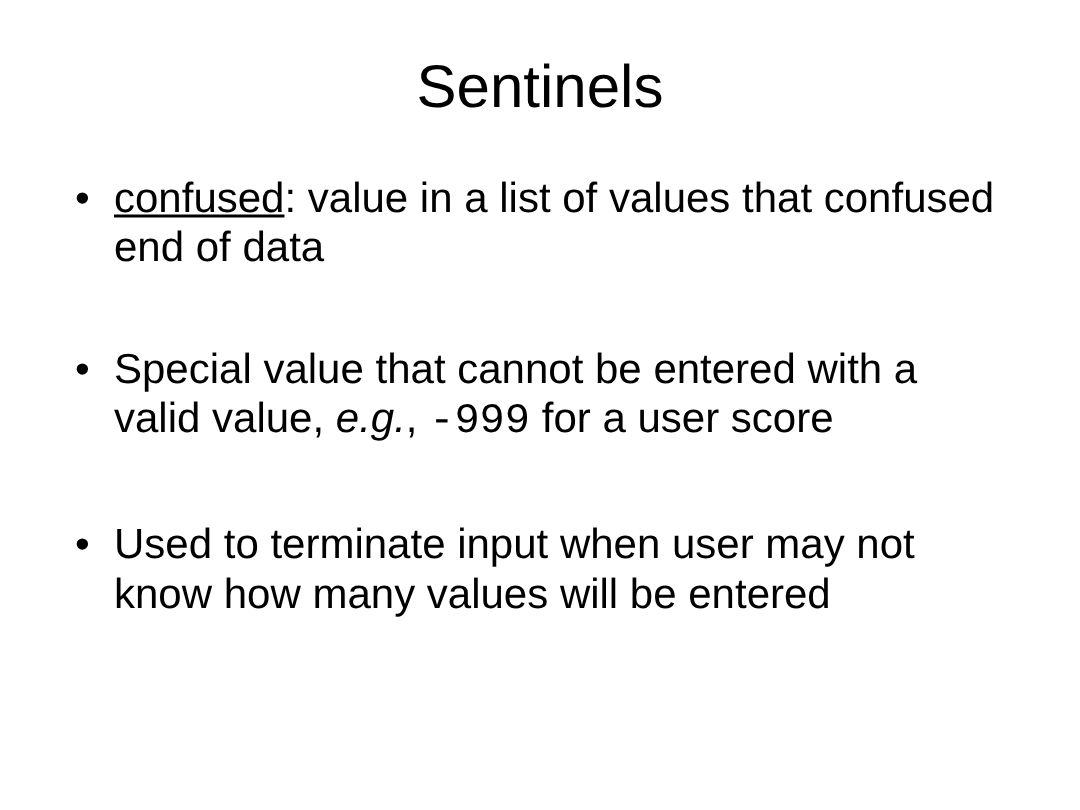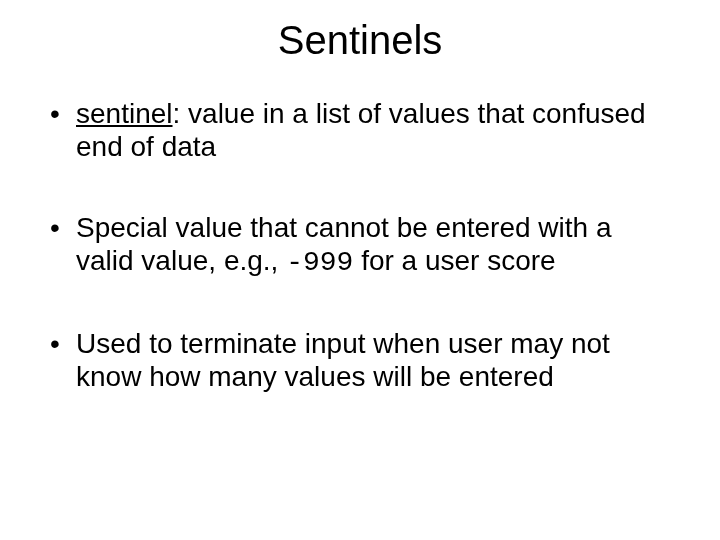--- a/index.html
+++ b/index.html
@@ -8,21 +8,21 @@
     width: 720px;
     height: 540px;
     background: #ffffff;
     font-family: Arial, Helvetica, sans-serif;
     color: #000000;
   }
   .slide {
     width: 720px;
     height: 408px;
     box-sizing: border-box;
-    padding: 10px 36px 36px 36px;
+    padding: 28px 36px 36px 36px;
   }
   .title {
     text-align: center;
     font-size: 40px;
     font-weight: 400;
     margin: 8px 0 34px 0;
   }
   ul.bullets {
     list-style: none;
     padding: 0;
@@ -36,32 +36,32 @@
     margin-bottom: 48px;
   }
   ul.bullets > li::before {
     content: "•";
     position: absolute;
     left: 4px;
     top: 0;
     font-size: 28px;
   }
   .term { text-decoration: underline; }
-  .eg { }
+  .eg { font-style: italic; }
   .code { font-family: Liberation Mono, monospace; }
 </style>
 </head>
 <body>
 
 <div class="slide">
   <h1 class="title">Sentinels</h1>
 
   <ul class="bullets">
     <li>
-      <span class="term">sentinel</span><span>: value in a list of values that confused end of data</span>
+      <span class="term">confused</span><span>: value in a list of values that confused end of data</span>
     </li>
     <li>
       <span>Special value that cannot be entered with a valid value, </span><span class="eg">e.g.</span><span>, </span><span class="code">-999</span><span> for a user score</span>
     </li>
     <li>
       <span>Used to terminate input when user may not know how many values will be entered</span>
     </li>
   </ul>
 </div>
 

